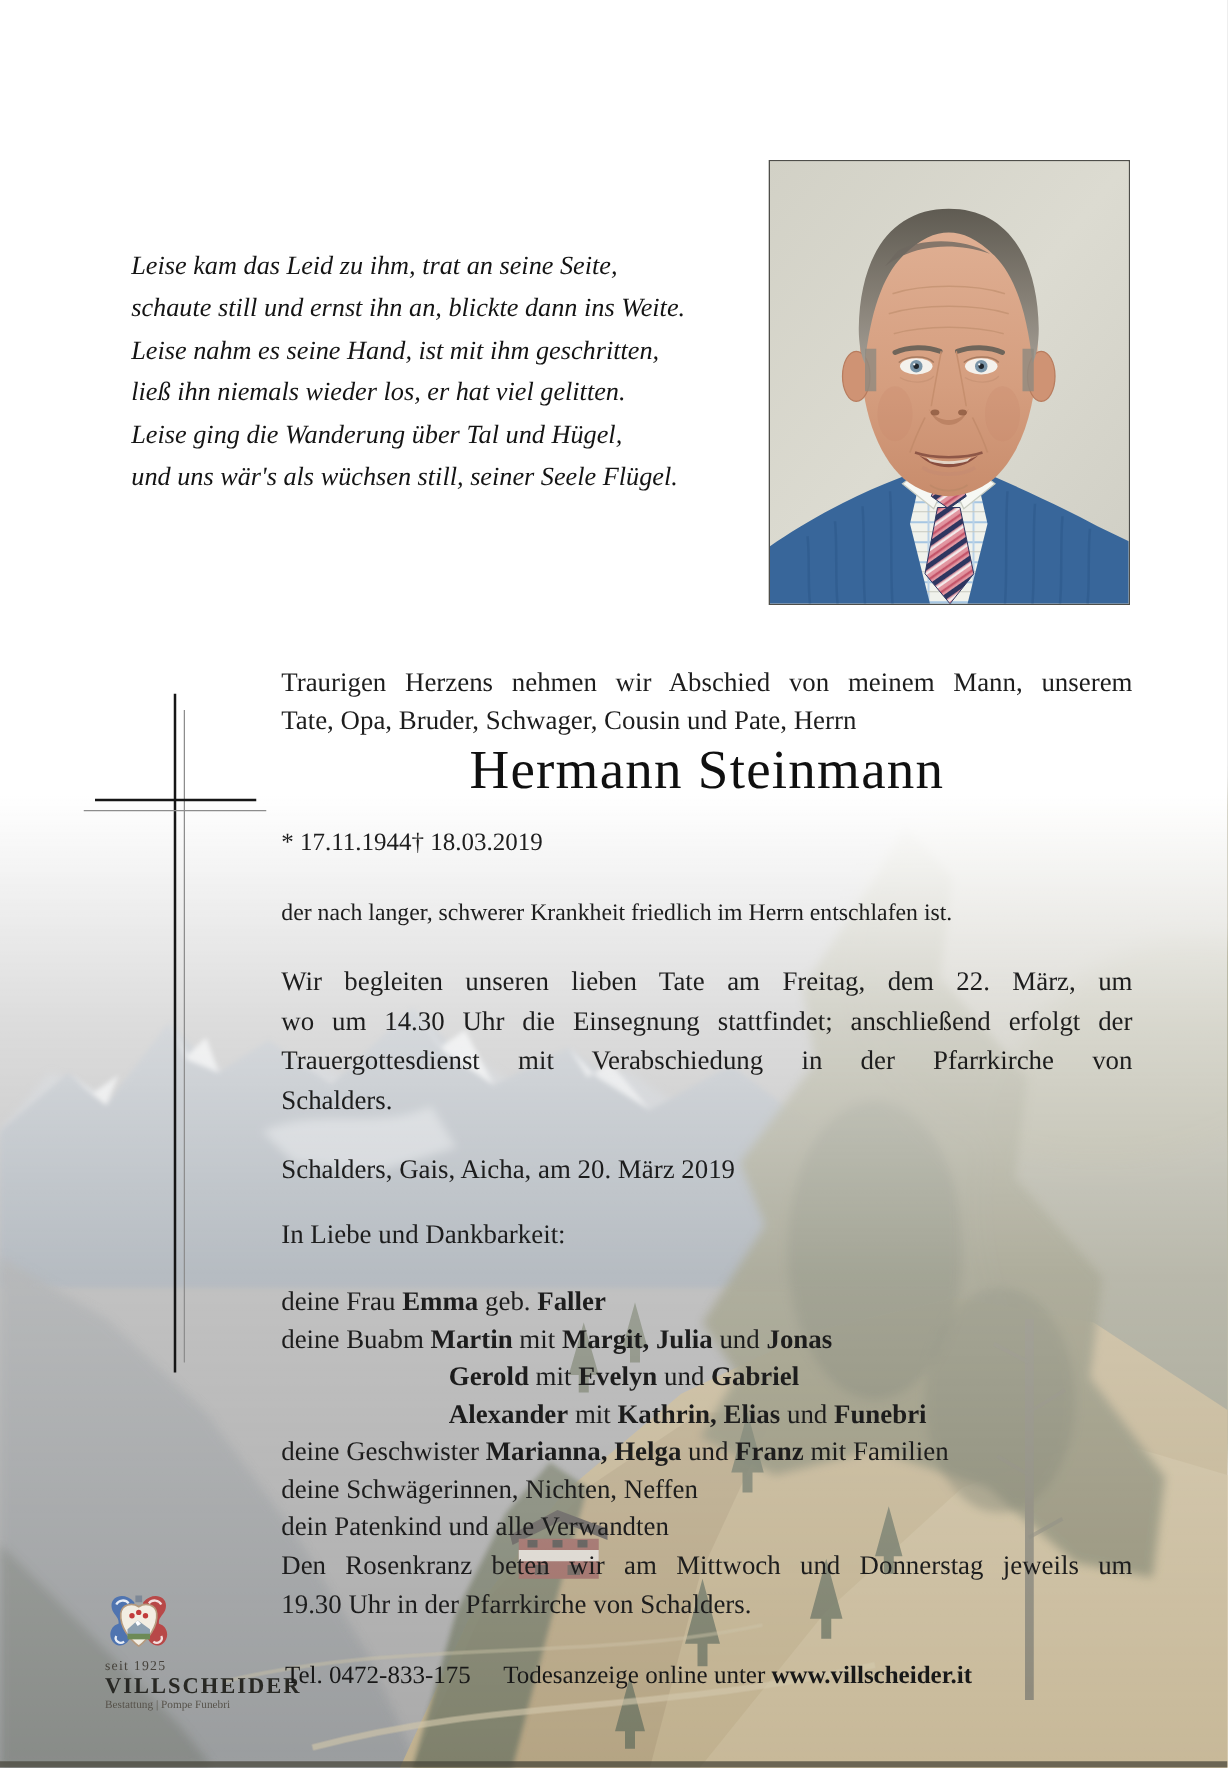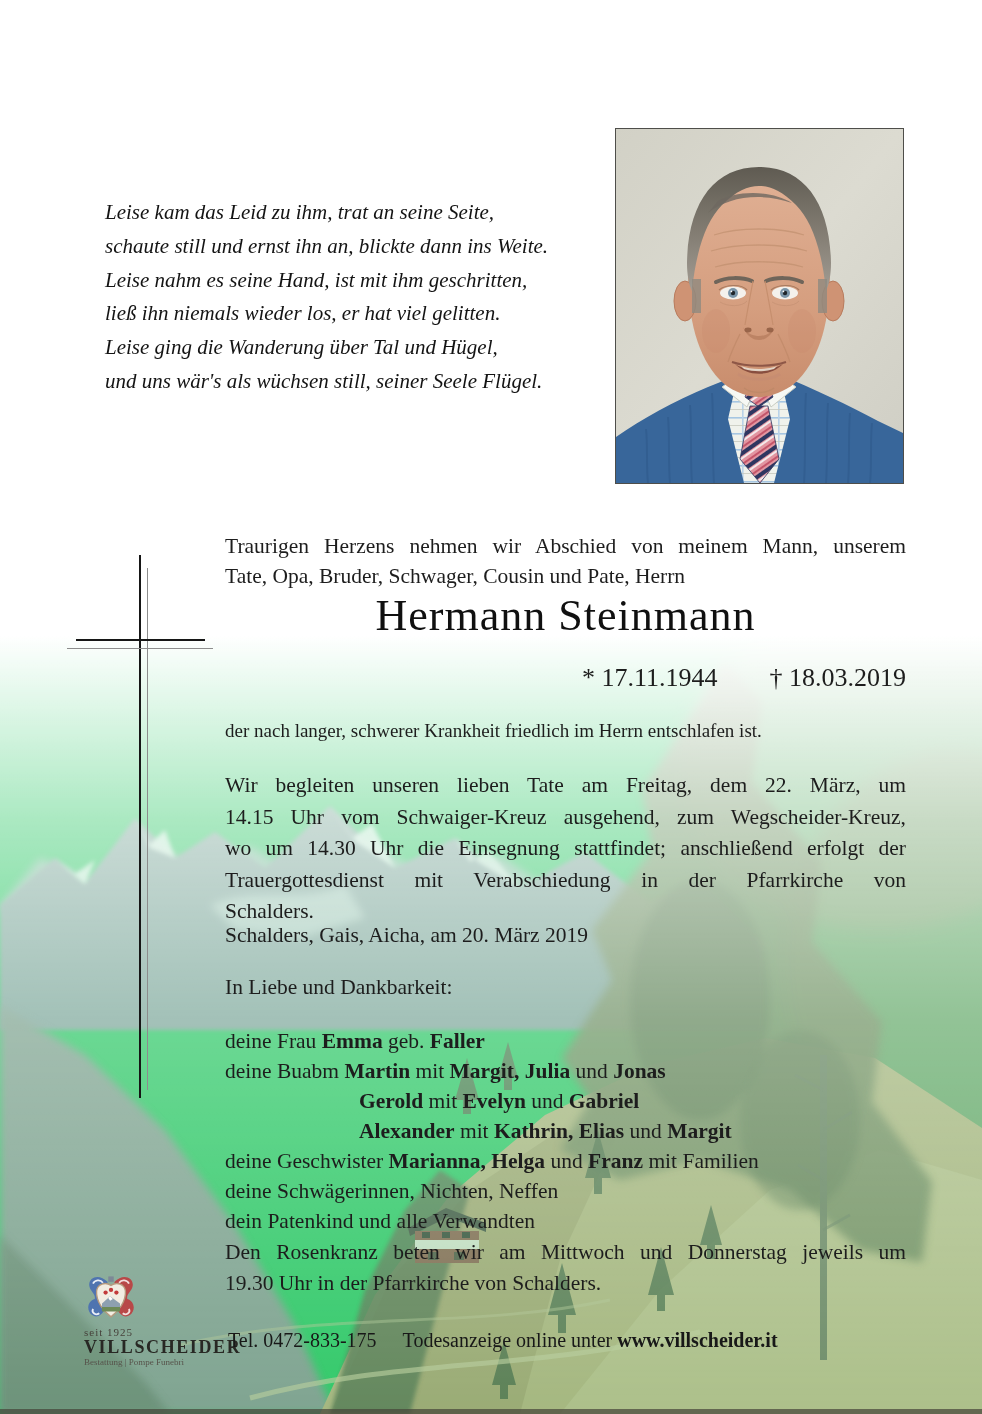--- a/index.html
+++ b/index.html
@@ -1,18 +1,18 @@
 <!DOCTYPE html>
 <html><head>
 <meta charset="utf-8">
 <style>
   html,body { margin:0; padding:0; background:#e8e8e8; }
   .card {
     position:relative; width:982px; height:1414px; margin:0 auto;
-    background:#22c55e; overflow:hidden;
+    background:#a3a3a3; overflow:hidden;
     font-family:"Liberation Serif", serif; color:#1d1d1d;
   }
   .bg { position:absolute; inset:0; z-index:0; }
   .layer { position:absolute; z-index:1; }
 
   
   .cx { position:absolute; z-index:1; }
   .cx-v1 { left:139px; top:555px; width:2px;  height:543px; background:#161616; }
   .cx-v2 { left:147px; top:568px; width:1px;  height:522px; background:#8d8d8d; }
   .cx-h1 { left:76px;  top:639px; width:129px; height:2px;  background:#161616; }
@@ -24,21 +24,21 @@
   .photo { left:615px; top:128px; width:287px; height:354px;
            border:1px solid #4e4e4a; box-shadow:0 0 0 1px rgba(255,255,255,.4);
            background:#d6d5cb; }
   .photo svg { display:block; }
 
   .content { left:225px; top:0; width:681px; }
   .content > * { position:absolute; width:681px; margin:0; }
   .intro      { top:531px; font-size:21.5px; line-height:30px; }
   .name       { top:592px; font-size:44px; line-height:48px; font-weight:normal;
                 letter-spacing:1px; text-align:center; color:#101010; }
-  .dates      { top:663px; font-size:26px; display:flex; justify-content:flex-end; gap:52px; }
+  .dates      { top:663px; font-size:20px; display:flex; justify-content:flex-start; }
   .deathnote  { top:720px; font-size:19px; }
   .funeral    { top:770px; font-size:21.5px; line-height:31.5px; }
   .dateline   { top:923px; font-size:21.5px; }
   .gratitude  { top:975px; font-size:21.5px; }
   .family     { top:1026px; font-size:21.5px; line-height:30px; }
   .rosary     { top:1237px; font-size:21.5px; line-height:31px; }
 
   .jl { text-align:justify; text-align-last:justify; }
   .ll { text-align:left; }
   .indent { margin-left:134px; }
@@ -271,35 +271,34 @@
 
     <div class="dates">
       <span>* 17.11.1944</span>
       <span>† 18.03.2019</span>
     </div>
 
     <p class="deathnote">der nach langer, schwerer Krankheit friedlich im Herrn entschlafen ist.</p>
 
     <div class="funeral">
       <div class="jl">Wir begleiten unseren lieben Tate am Freitag, dem 22. März, um</div>
-      <div class="jl">14.15 Uhr vom Schwaiger-Kreuz ausgehend, zum Wegscheider-Kreuz,</div>
       <div class="jl">wo um 14.30 Uhr die Einsegnung stattfindet; anschließend erfolgt der</div>
       <div class="jl">Trauergottesdienst mit Verabschiedung in der Pfarrkirche von</div>
       <div class="ll">Schalders.</div>
     </div>
 
     <p class="dateline">Schalders, Gais, Aicha, am 20. März 2019</p>
 
     <p class="gratitude">In Liebe und Dankbarkeit:</p>
 
     <div class="family">
       <div><span>deine Frau </span><span class="b">Emma</span><span> geb. </span><span class="b">Faller</span></div>
       <div><span>deine Buabm </span><span class="b">Martin</span><span> mit </span><span class="b">Margit, Julia</span><span> und </span><span class="b">Jonas</span></div>
       <div class="indent"><span class="b">Gerold</span><span> mit </span><span class="b">Evelyn</span><span> und </span><span class="b">Gabriel</span></div>
-      <div class="indent"><span class="b">Alexander</span><span> mit </span><span class="b">Kathrin, Elias</span><span> und </span><span class="b">Margit</span></div>
+      <div class="indent"><span class="b">Alexander</span><span> mit </span><span class="b">Kathrin, Elias</span><span> und </span><span class="b">Funebri</span></div>
       <div><span>deine Geschwister </span><span class="b">Marianna, Helga</span><span> und </span><span class="b">Franz</span><span> mit Familien</span></div>
       <div><span>deine Schwägerinnen, Nichten, Neffen</span></div>
       <div><span>dein Patenkind und alle Verwandten</span></div>
     </div>
 
     <div class="rosary">
       <div class="jl">Den Rosenkranz beten wir am Mittwoch und Donnerstag jeweils um</div>
       <div class="ll">19.30 Uhr in der Pfarrkirche von Schalders.</div>
     </div>
   </main>

